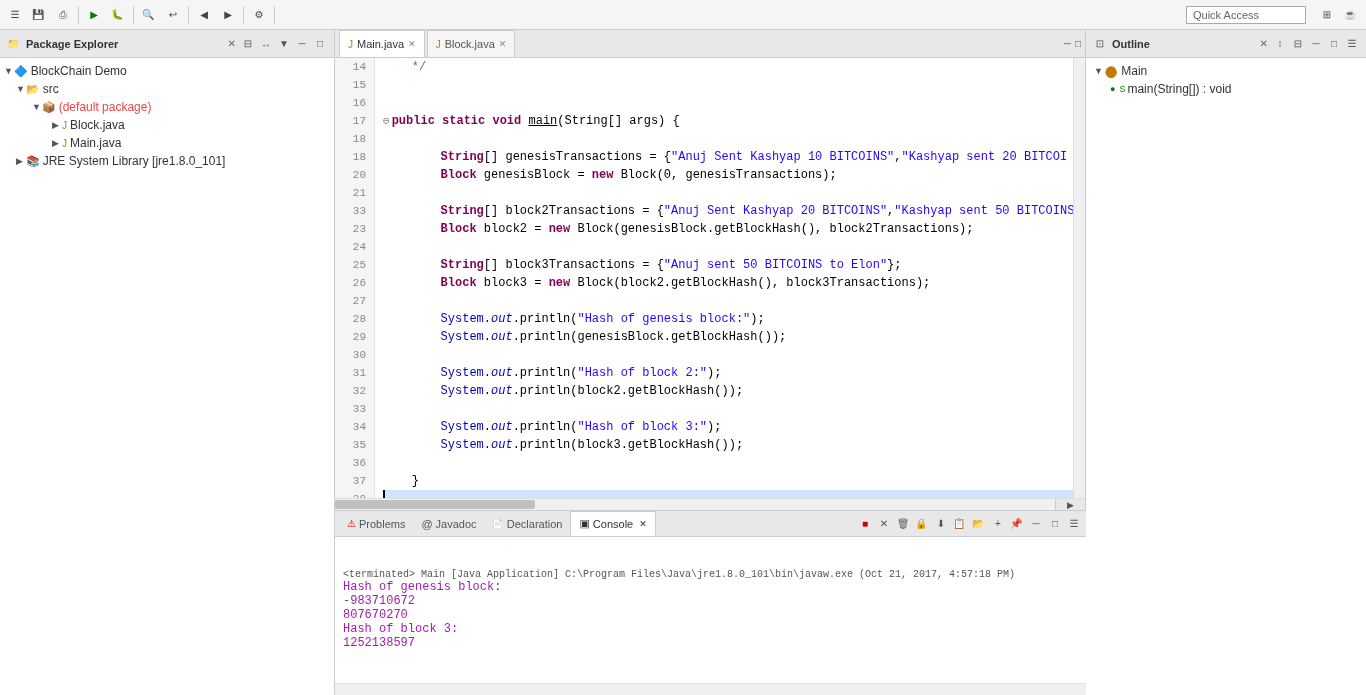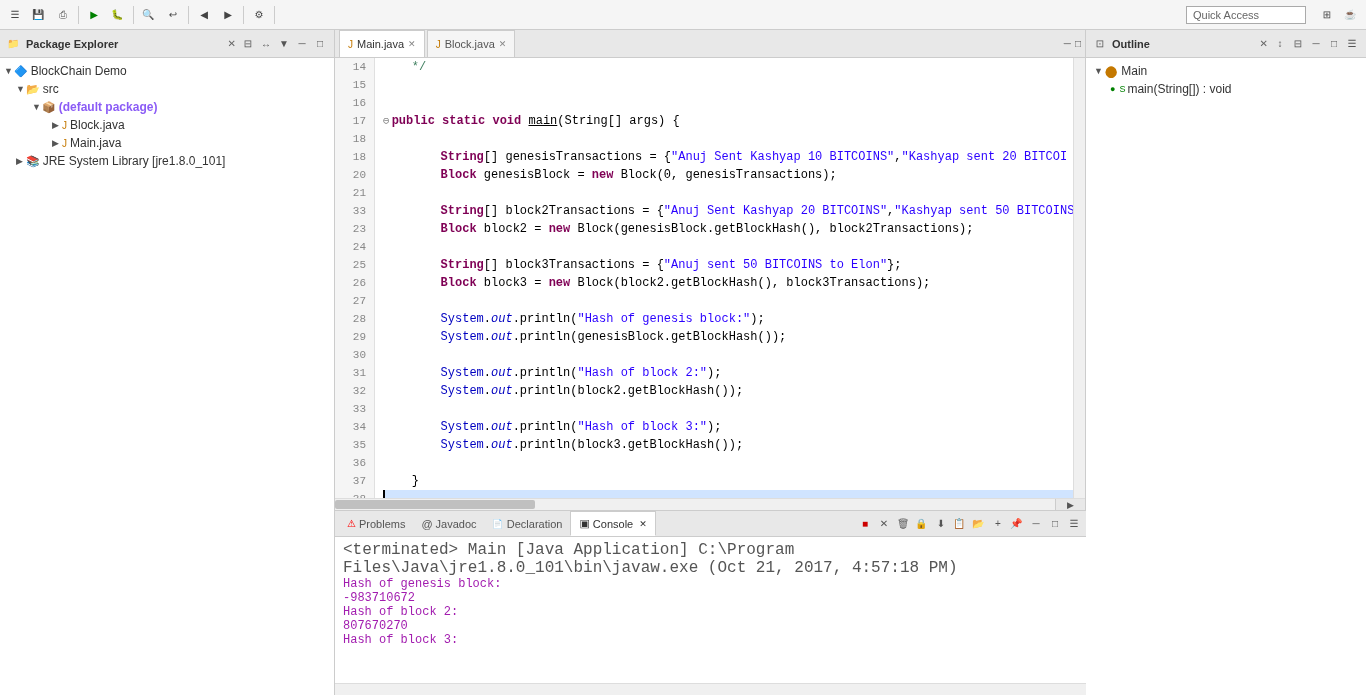--- a/index.html
+++ b/index.html
@@ -83,21 +83,21 @@
     .tree-item {
       display: flex;
       align-items: center;
       height: 18px;
       padding: 0 4px;
       cursor: pointer;
       white-space: nowrap;
     }
     .tree-icon { margin-right: 3px; font-size: 11px; }
     .tree-label { font-size: 12px; color: #333; }
-    .tree-label.package { color: #8b5cf6; font-weight: bold; }
+    .tree-label.package { color: #ef4444; }
     .tree-label.file { color: #333; }
 
     
     .center-panel {
       flex: 1;
       display: flex;
       flex-direction: column;
       background: white;
       border-right: 1px solid #ccc;
     }
@@ -212,21 +212,22 @@
     .console-area {
       flex: 1;
       overflow: auto;
       padding: 4px 8px;
       font-family: 'Courier New', monospace;
       font-size: 12px;
       background: white;
     }
     .console-terminated {
       color: #555;
-      font-size: 16px;
+      font-size: 10px;
+      margin-top: 28px;
     }
     .console-output { color: #a21caf; }
 
     
     .editor-scrollbar {
       width: 12px;
       background: #f0f0f0;
       border-left: 1px solid #ddd;
     }
     .h-scroll-area {
@@ -491,23 +492,23 @@
           <div class="btc-btn">📌</div>
           <div class="btc-btn">─</div>
           <div class="btc-btn">□</div>
           <div class="btc-btn">☰</div>
         </div>
       </div>
       <div class="console-area">
         <div class="console-terminated">&lt;terminated&gt; Main [Java Application] C:\Program Files\Java\jre1.8.0_101\bin\javaw.exe (Oct 21, 2017, 4:57:18 PM)</div>
         <div class="console-output">Hash of genesis block:</div>
         <div class="console-output">-983710672</div>
-        <div class="console-output">Hash of block 2:</div>
         <div class="console-output">807670270</div>
         <div class="console-output">Hash of block 3:</div>
+        <div class="console-output">1252138597</div>
       </div>
 
       <div class="h-scroll-area">
         <div style="flex:1;"></div>
       </div>
     </div>
 
   </div>
 
   <div class="right-panel">

